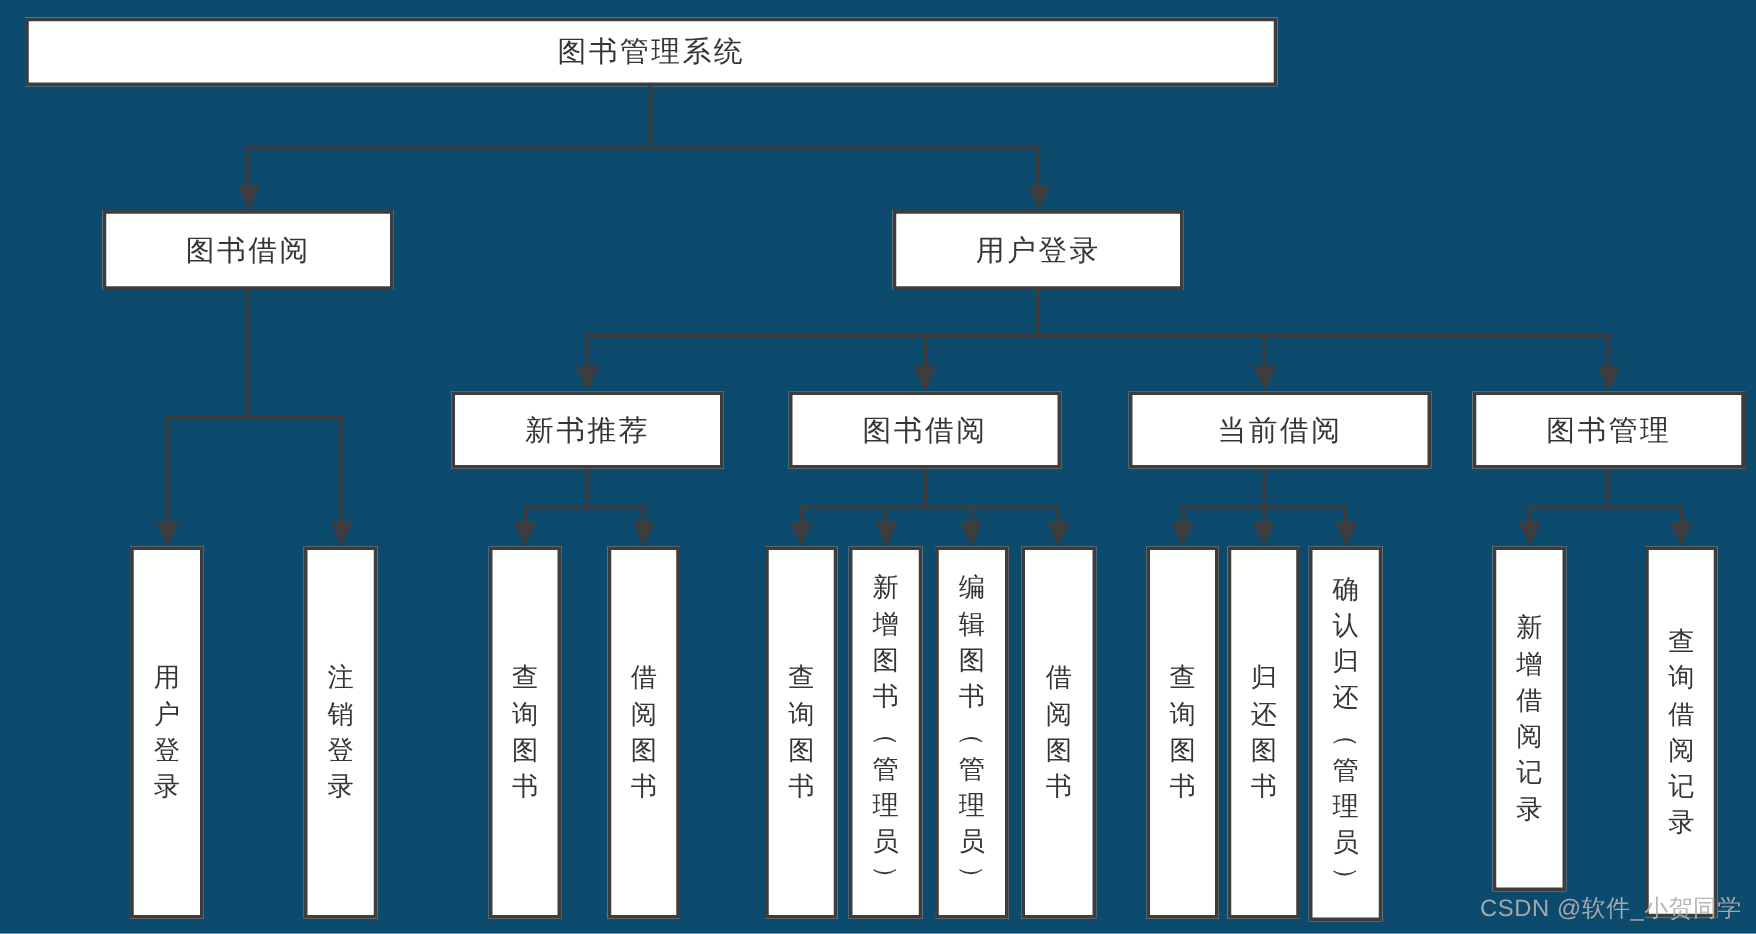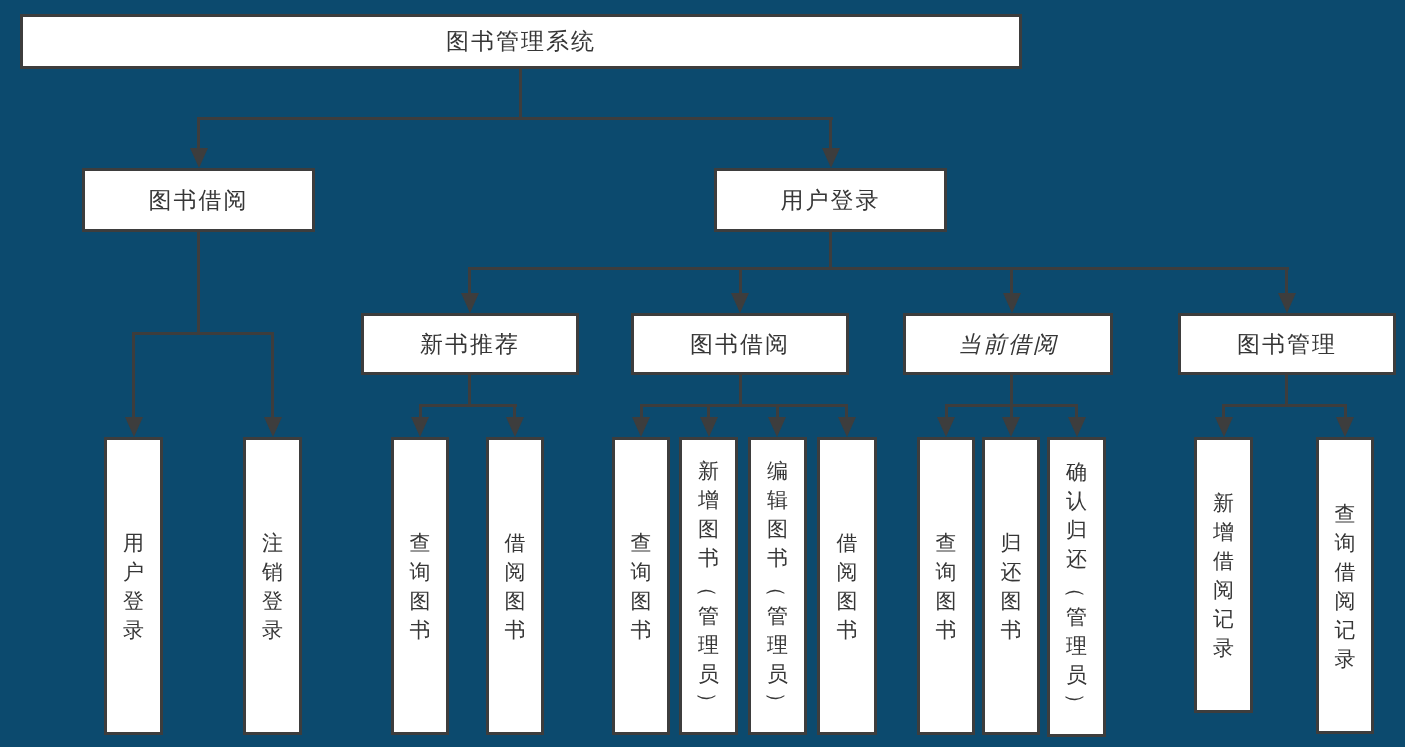--- a/index.html
+++ b/index.html
@@ -59,21 +59,21 @@
   <div class="arrow" style="left:461px;top:293px;"></div>
   <div class="vl" style="left:739px;top:267px;height:26px;"></div>
   <div class="arrow" style="left:731px;top:293px;"></div>
   <div class="vl" style="left:1010px;top:267px;height:26px;"></div>
   <div class="arrow" style="left:1003px;top:293px;"></div>
   <div class="vl" style="left:1285px;top:267px;height:26px;"></div>
   <div class="arrow" style="left:1278px;top:293px;"></div>
 
   <div class="box hbox" style="left:361px;top:313px;width:218px;height:62px;">新书推荐</div>
   <div class="box hbox" style="left:631px;top:313px;width:218px;height:62px;">图书借阅</div>
-  <div class="box hbox" style="left:903px;top:313px;width:210px;height:62px;font-style:italic;">当前借阅</div>
+  <div class="box hbox" style="left:903px;top:313px;width:242px;height:62px;">当前借阅</div>
   <div class="box hbox" style="left:1178px;top:313px;width:218px;height:62px;">图书管理</div>
 
   <div class="vl" style="left:468px;top:375px;height:32px;"></div>
   <div class="hl" style="left:419px;top:404px;width:98px;"></div>
   <div class="vl" style="left:419px;top:404px;height:13px;"></div>
   <div class="arrow" style="left:411px;top:417px;"></div>
   <div class="vl" style="left:513px;top:404px;height:13px;"></div>
   <div class="arrow" style="left:506px;top:417px;"></div>
 
   <div class="vl" style="left:739px;top:375px;height:32px;"></div>
@@ -198,14 +198,15 @@
     </div>
   <div class="box vbox vtext" style="left:1316px;top:437px;width:58px;height:297px;">
       <span class="vchar">查</span>
       <span class="vchar">询</span>
       <span class="vchar">借</span>
       <span class="vchar">阅</span>
       <span class="vchar">记</span>
       <span class="vchar">录</span>
     </div>
 
+  <div class="watermark">CSDN @软件_小贺同学</div>
 
 </div>
 
 </body></html>

